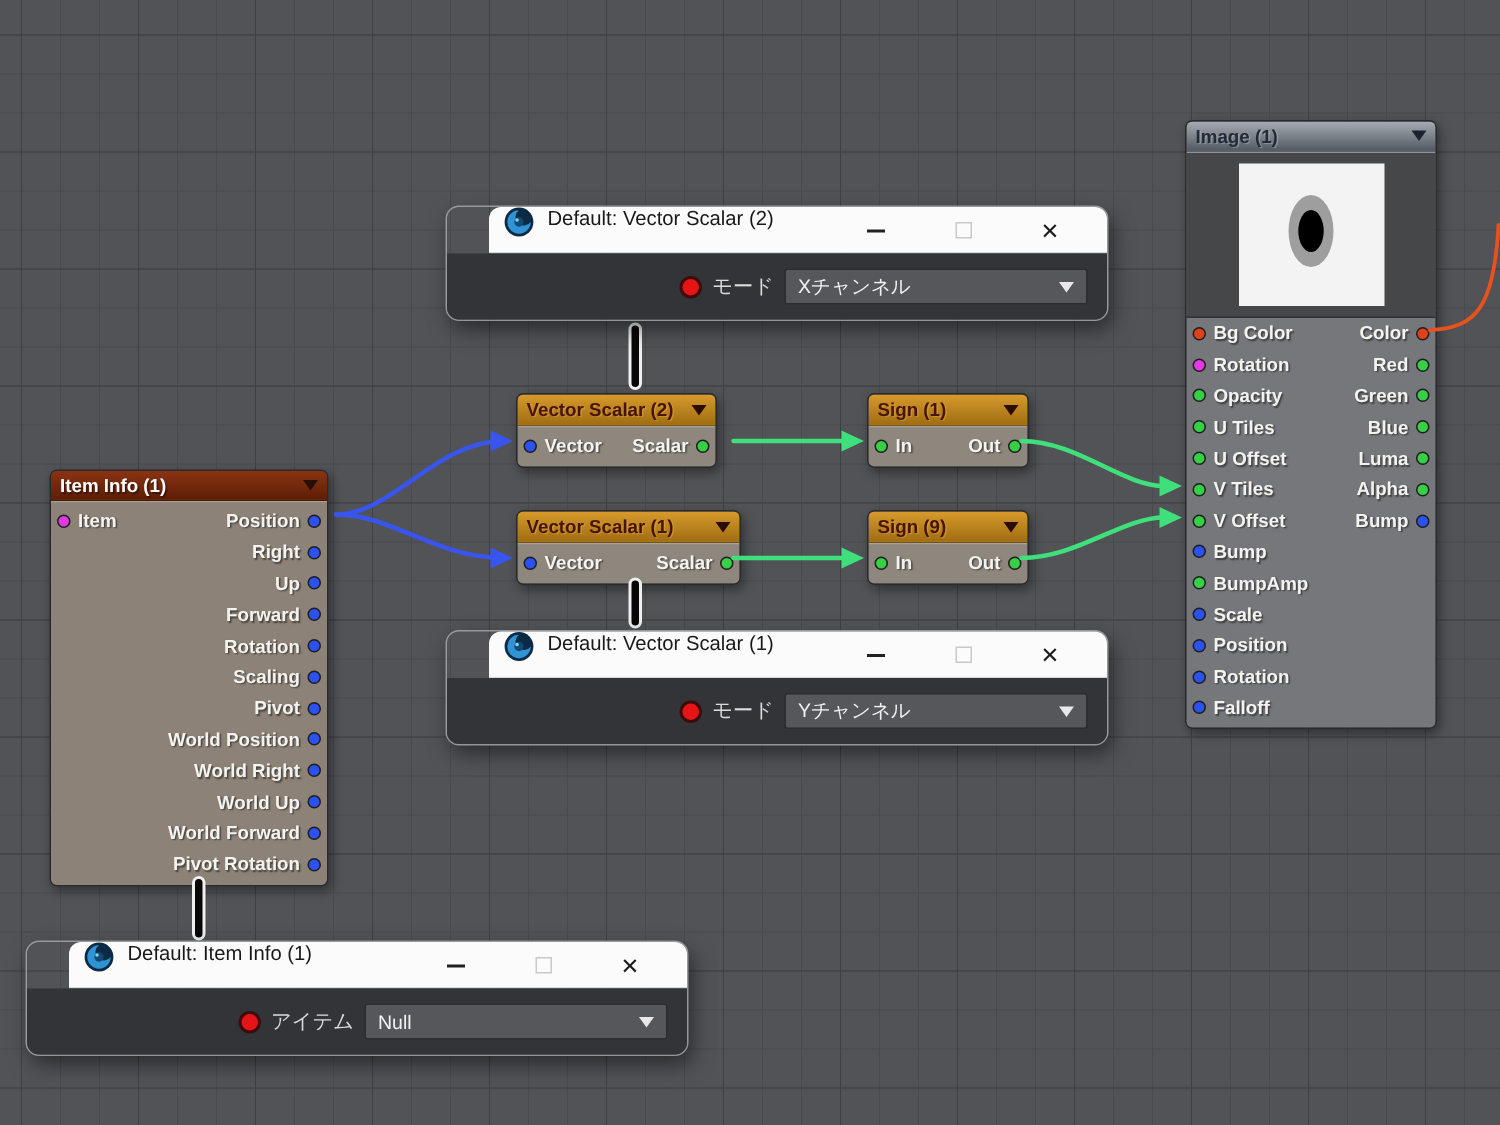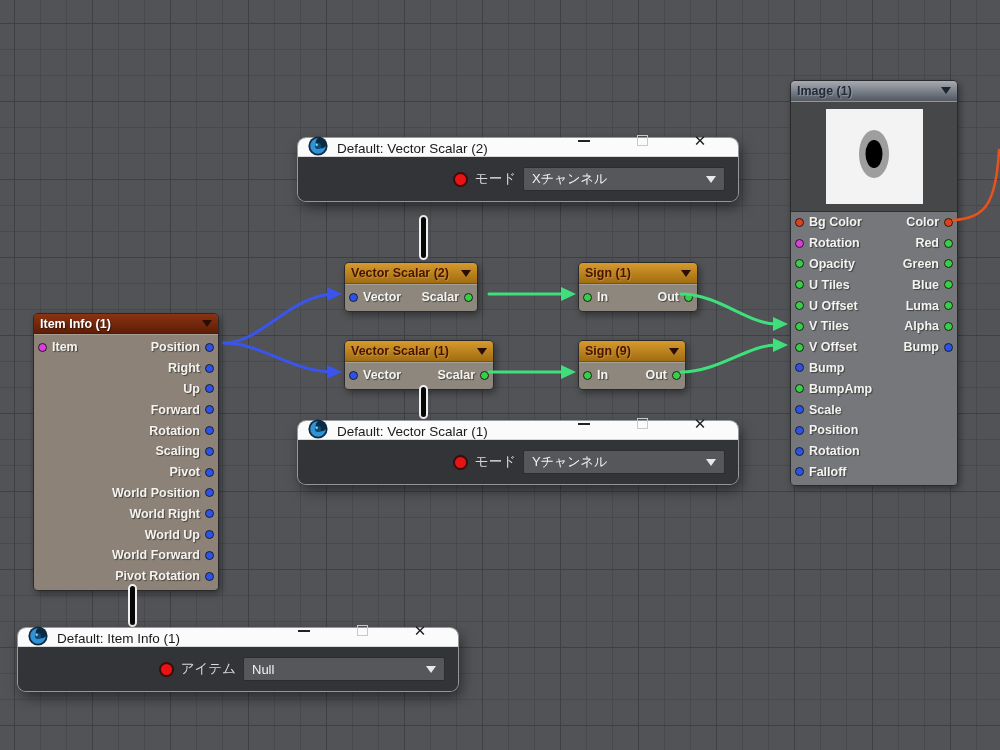--- a/index.html
+++ b/index.html
@@ -57,22 +57,22 @@
 
   
   svg.wires{position:absolute;left:0;top:0;z-index:3;pointer-events:none;}
 
   
   .connector{position:absolute;width:9px;background:#070707;border:2px solid #f0f0f0;border-radius:6px;z-index:4;}
 
   
   .dialog{position:absolute;width:440px;border-radius:8px;z-index:5;
     box-shadow:0 0 0 1px rgba(165,168,172,.85),3px 6px 14px rgba(0,0,0,.5);}
-  .dtitle{height:19px;background:#fbfbfb;border-radius:8px 8px 0 0;display:flex;align-items:flex-end;
-    padding:0 8px 0 10px;border-bottom:1px solid #d9d9d9;}
+  .dtitle{height:31px;background:#fbfbfb;border-radius:8px 8px 0 0;display:flex;align-items:flex-start;
+    padding:0 8px 0 10px;border-bottom:1px solid #d9d9d9;margin-left:28px;}
   .appicon{width:20px;height:20px;margin-right:9px;flex:none;}
   .dtext{font-size:13.5px;color:#191919;white-space:nowrap;}
   .winbtns{margin-left:auto;display:flex;gap:14px;padding-right:8px;}
   .wbtn{width:44px;height:31px;display:flex;align-items:center;justify-content:center;}
   .minbar{width:12px;height:2px;background:#222;}
   .maxbox{width:11px;height:11px;border:1.5px solid #c9c9c9;}
   .wbtn.close{font-size:15px;color:#1c1c1c;}
   .dbody{height:44px;background:#323437;border-radius:0 0 8px 8px;position:relative;}
   .dleft{position:absolute;right:222px;top:0;height:44px;display:flex;align-items:center;gap:7px;}
   .reddot{width:15px;height:15px;border-radius:50%;background:#e61414;border:2px solid #3c0c0c;flex:none;}
@@ -203,21 +203,21 @@
             <b class="plab">Vector</b>
           </span>
         <span class="port pr">
             <b class="plab">Scalar</b>
             <i class="dot green"></i>
           </span>
       </div>
     </div>
   </div>
 
-  <div class="node" style="left:578px;top:262px;width:120px;">
+  <div class="node" style="left:578px;top:262px;width:108px;">
     <div class="nhead orange">
       <span class="ntitle darkred">Sign (1)</span>
       <span class="chev"></span>
     </div>
     <div class="nbody gray">
       <div class="prow">
         <span class="port pl">
             <i class="dot green"></i>
             <b class="plab">In</b>
           </span>

